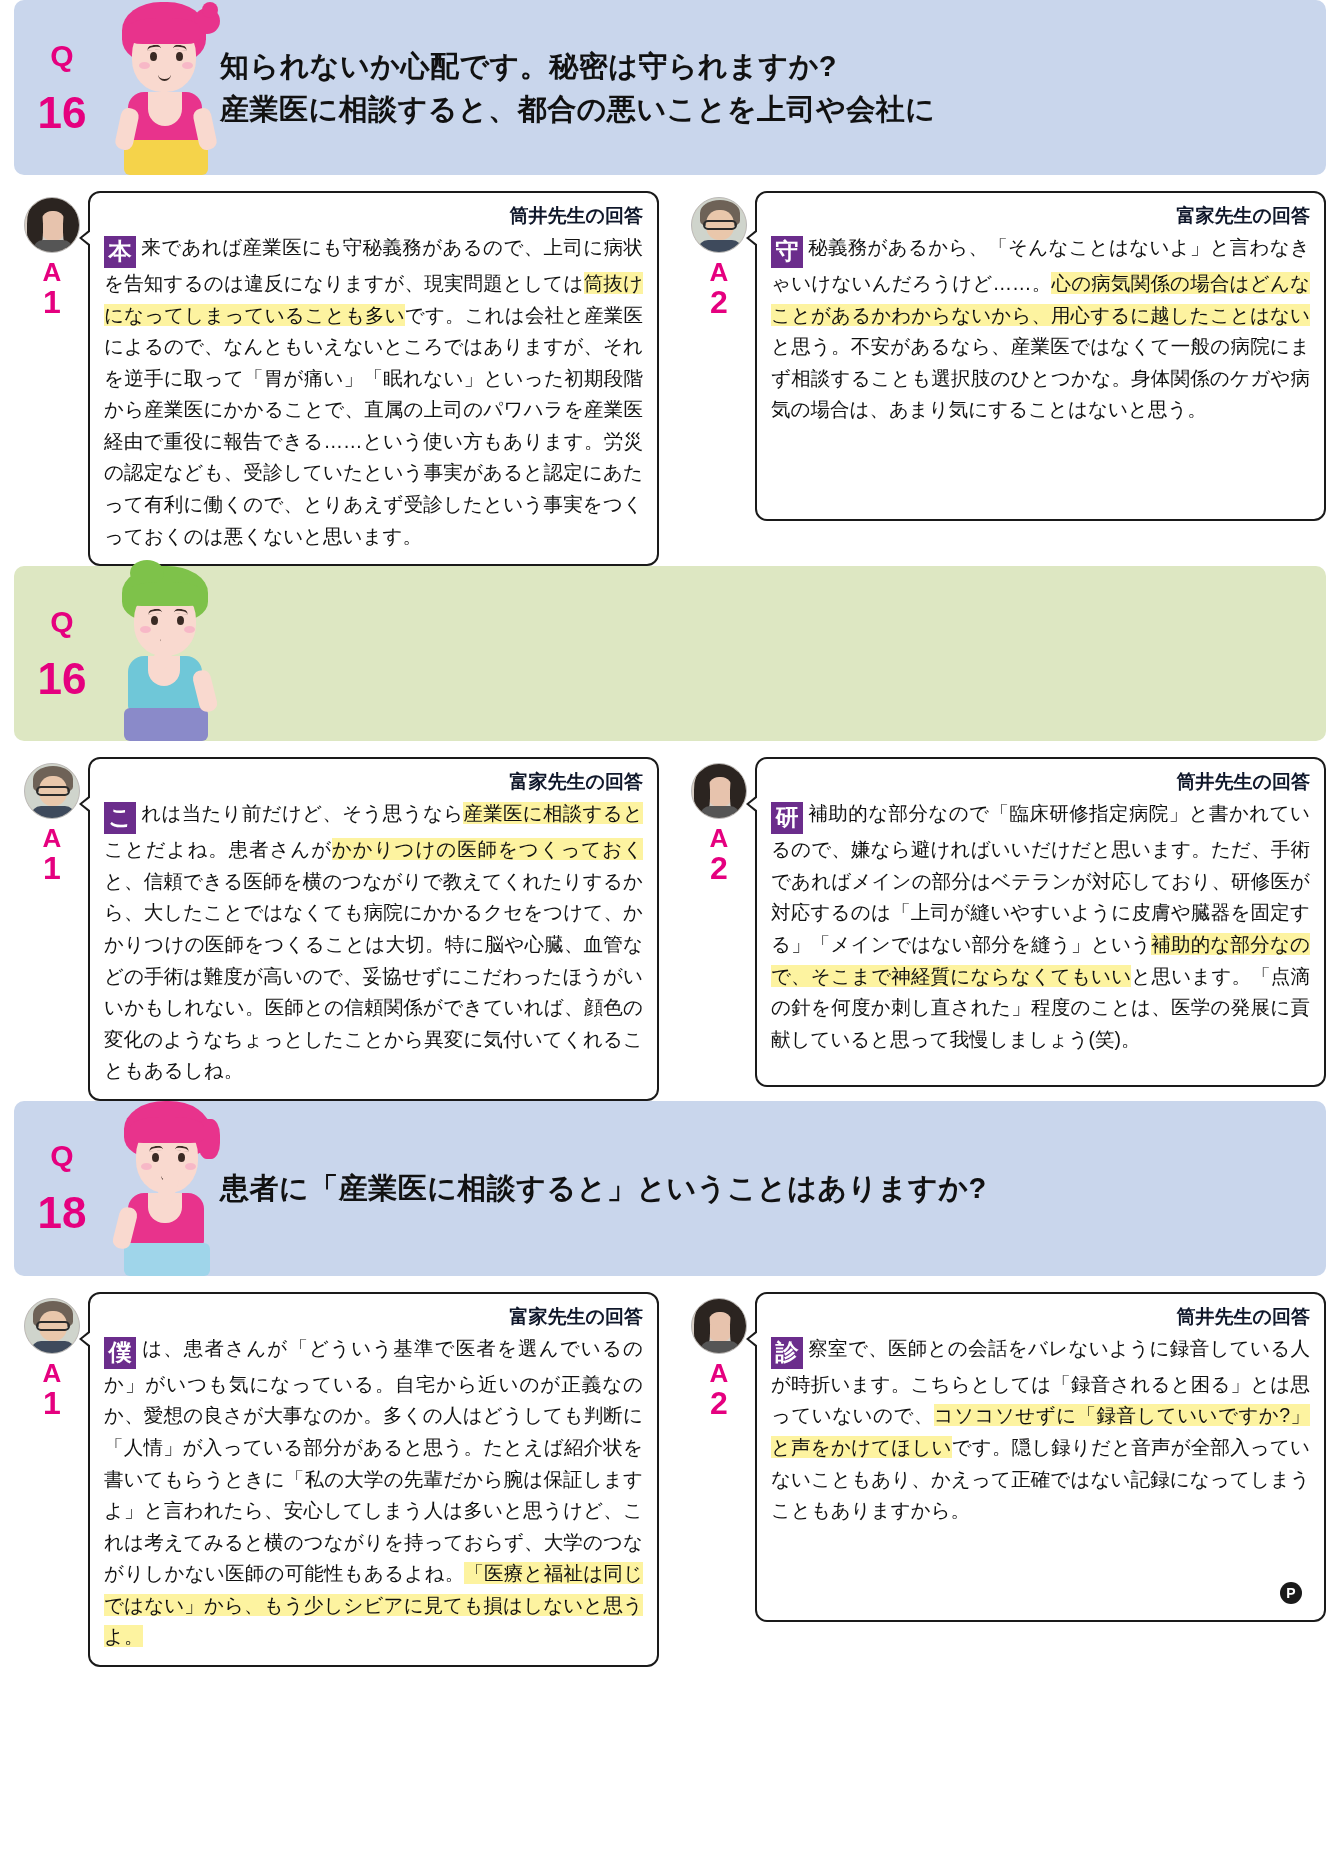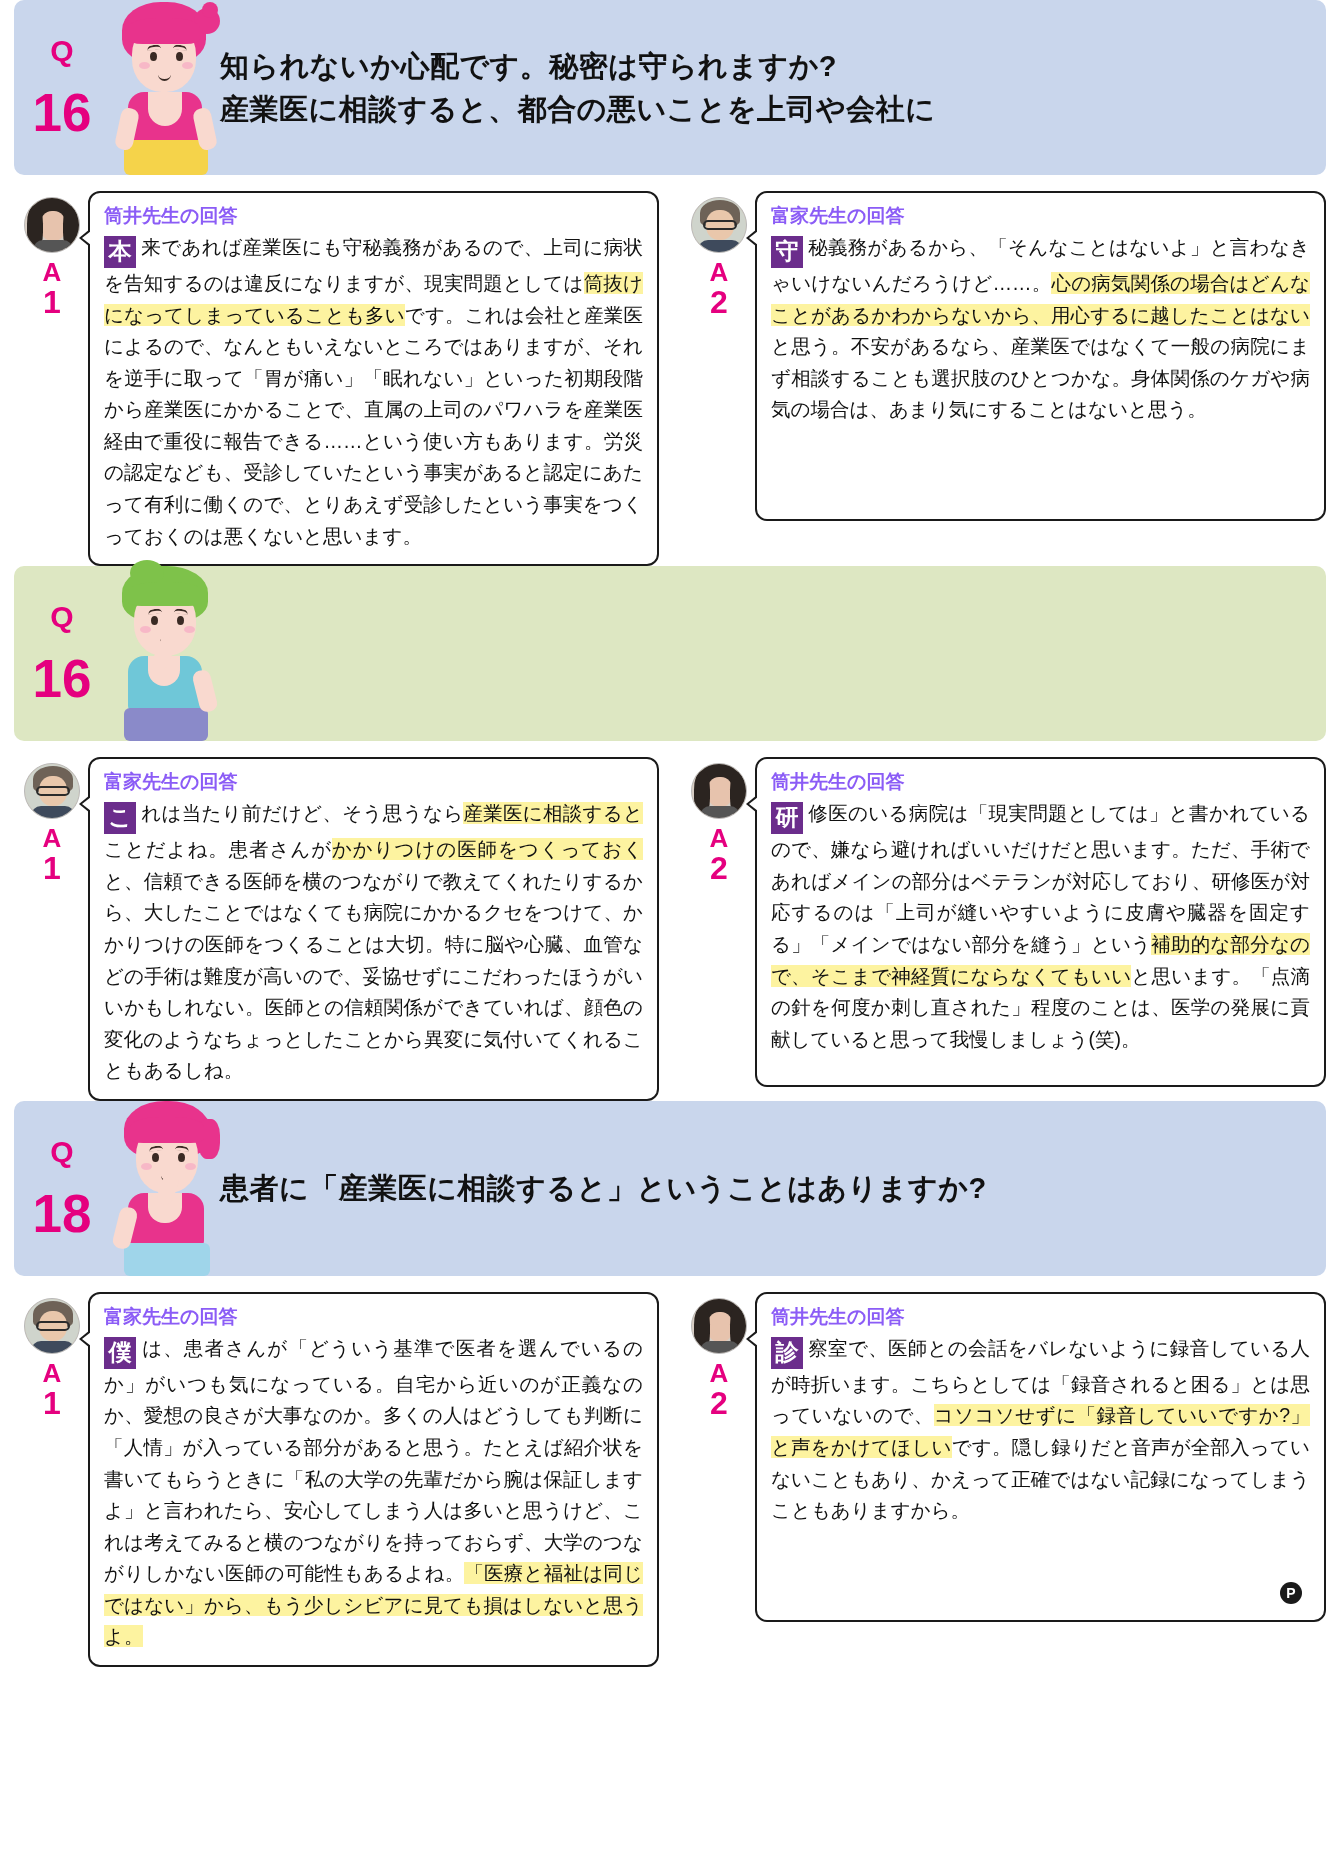--- a/index.html
+++ b/index.html
@@ -30,21 +30,21 @@
   .q-num {
     width: 86px;
     flex: 0 0 86px;
     text-align: center;
     color: #e5007f;
     font-weight: bold;
     line-height: 1.0;
     padding-left: 10px;
   }
   .q-num .q-letter { font-size: 30px; display: block; }
-  .q-num .q-digits { font-size: 53px; display: block; margin-top: 20px; }
+  .q-num .q-digits { font-size: 44px; display: block; margin-top: 20px; }
 
   .q-figure {
     flex: 0 0 120px;
     height: 100%;
     position: relative;
   }
   .q-text {
     flex: 1 1 auto;
     font-size: 29px;
     font-weight: bold;
@@ -112,24 +112,25 @@
   .bubble::after {
     content: "";
     position: absolute;
     left: -8px; top: 38px;
     width: 0; height: 0;
     border-top: 7px solid transparent;
     border-bottom: 7px solid transparent;
     border-right: 9px solid #fff;
   }
   .bubble-title {
-    color: #8b5cf6;
+    color: #0f172a;
     font-size: 19px;
     font-weight: bold;
     margin-bottom: 3px;
+    text-align: right;
   }
   .bubble-body {
     font-size: 19.5px;
     line-height: 1.62;
     text-align: justify;
     color: #111;
   }
   .dropcap {
     display: inline-block;
     background: #6b2d8c;
@@ -312,21 +313,21 @@
       <div style="position:absolute;left:8px;top:42px;width:40px;height:20px;background:#555;border-radius:10px 10px 0 0;"></div>
     </div>
             </div>
             <div class="a-label">
               <span class="al-a">A</span>
               <span class="al-n">2</span>
             </div>
           </div>
           <div class="bubble">
             <div class="bubble-title">筒井先生の回答</div>
-            <div class="bubble-body"><span class="dropcap">研</span><span>修医のいる病院は「現実問題としては」と書かれているので、嫌なら避ければいいだけだと思います。ただ、手術であればメインの部分はベテランが対応しており、研修医が対応するのは「上司が縫いやすいように皮膚や臓器を固定する」「メインではない部分を縫う」という</span><span class="hl">補助的な部分なので、そこまで神経質にならなくてもいい</span><span>と思います。「点滴の針を何度か刺し直された」程度のことは、医学の発展に貢献していると思って我慢しましょう(笑)。</span></div>
+            <div class="bubble-body"><span class="dropcap">研</span><span>補助的な部分なので「臨床研修指定病院」と書かれているので、嫌なら避ければいいだけだと思います。ただ、手術であればメインの部分はベテランが対応しており、研修医が対応するのは「上司が縫いやすいように皮膚や臓器を固定する」「メインではない部分を縫う」という</span><span class="hl">補助的な部分なので、そこまで神経質にならなくてもいい</span><span>と思います。「点滴の針を何度か刺し直された」程度のことは、医学の発展に貢献していると思って我慢しましょう(笑)。</span></div>
           </div>
         </div>
     </div>
   </section>
   <section>
     <div class="q-banner blue">
       <div class="q-num">
         <span class="q-letter">Q</span>
         <span class="q-digits">18</span>
       </div>

